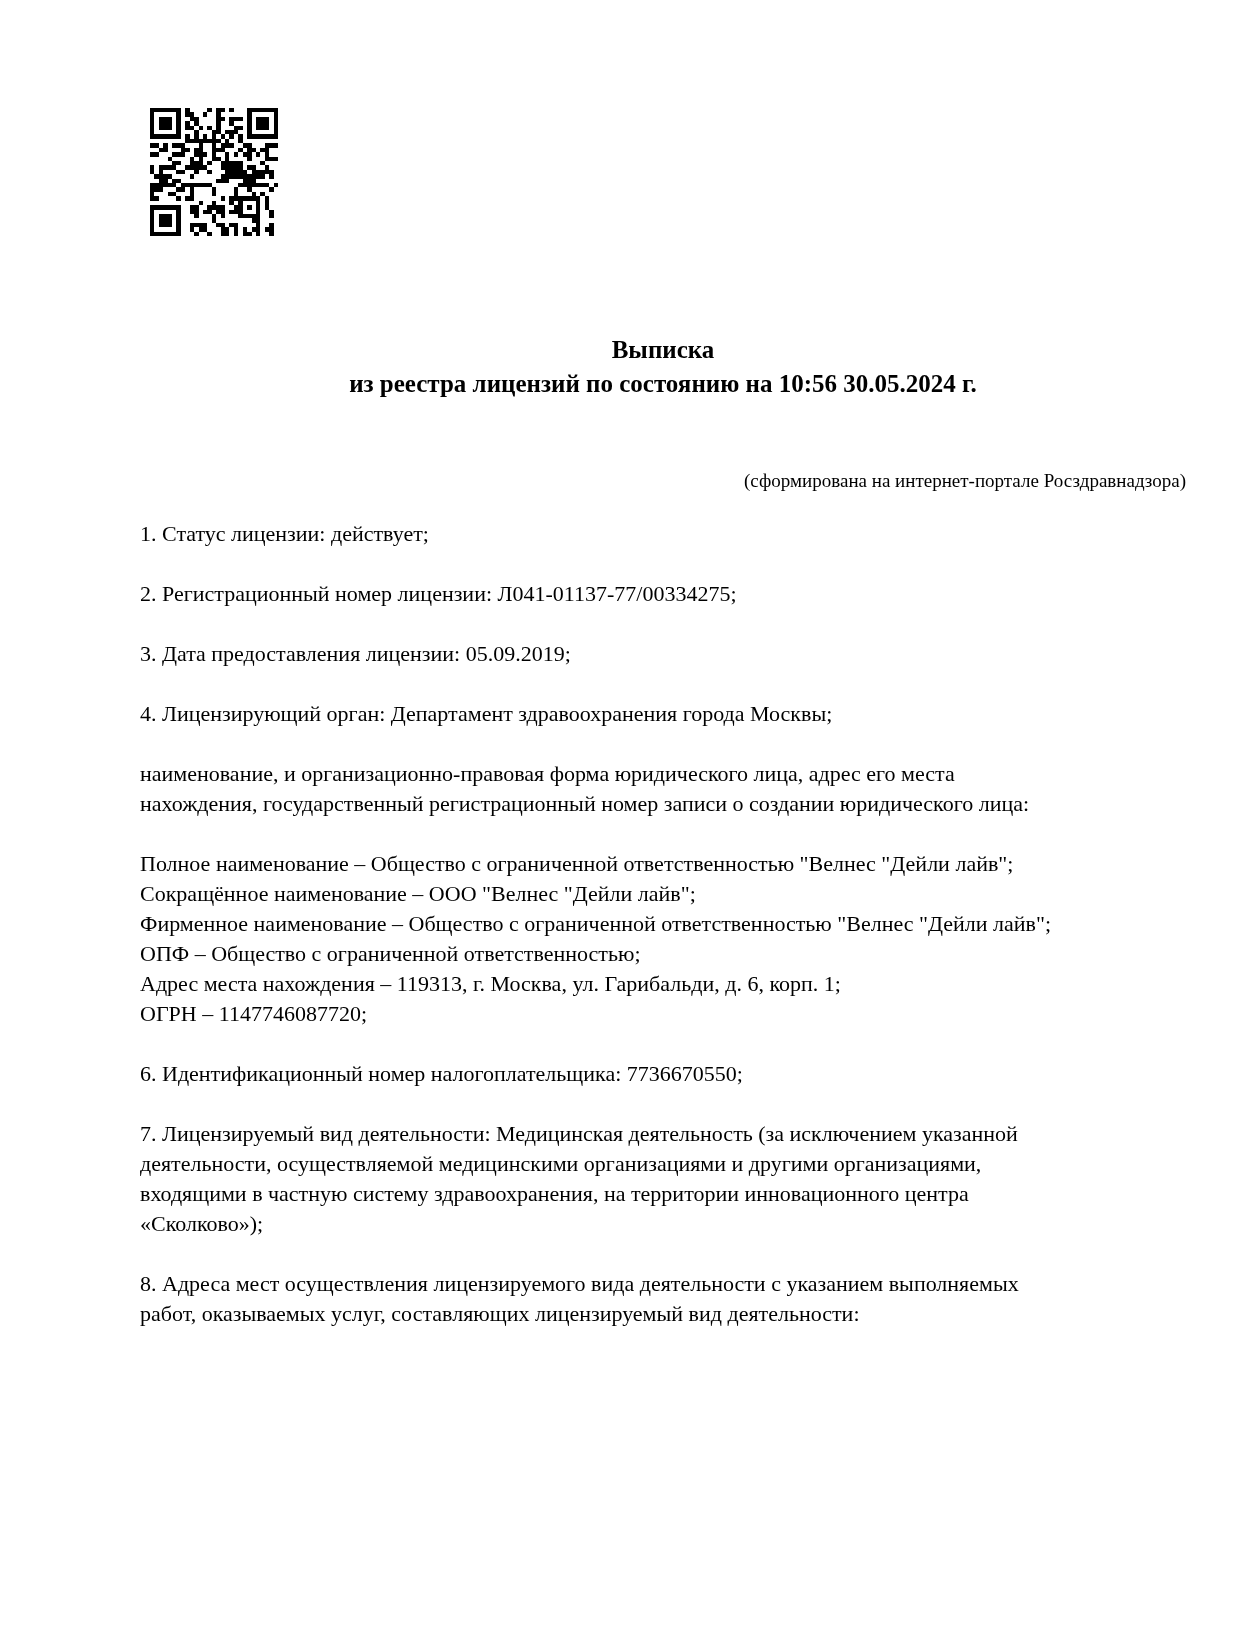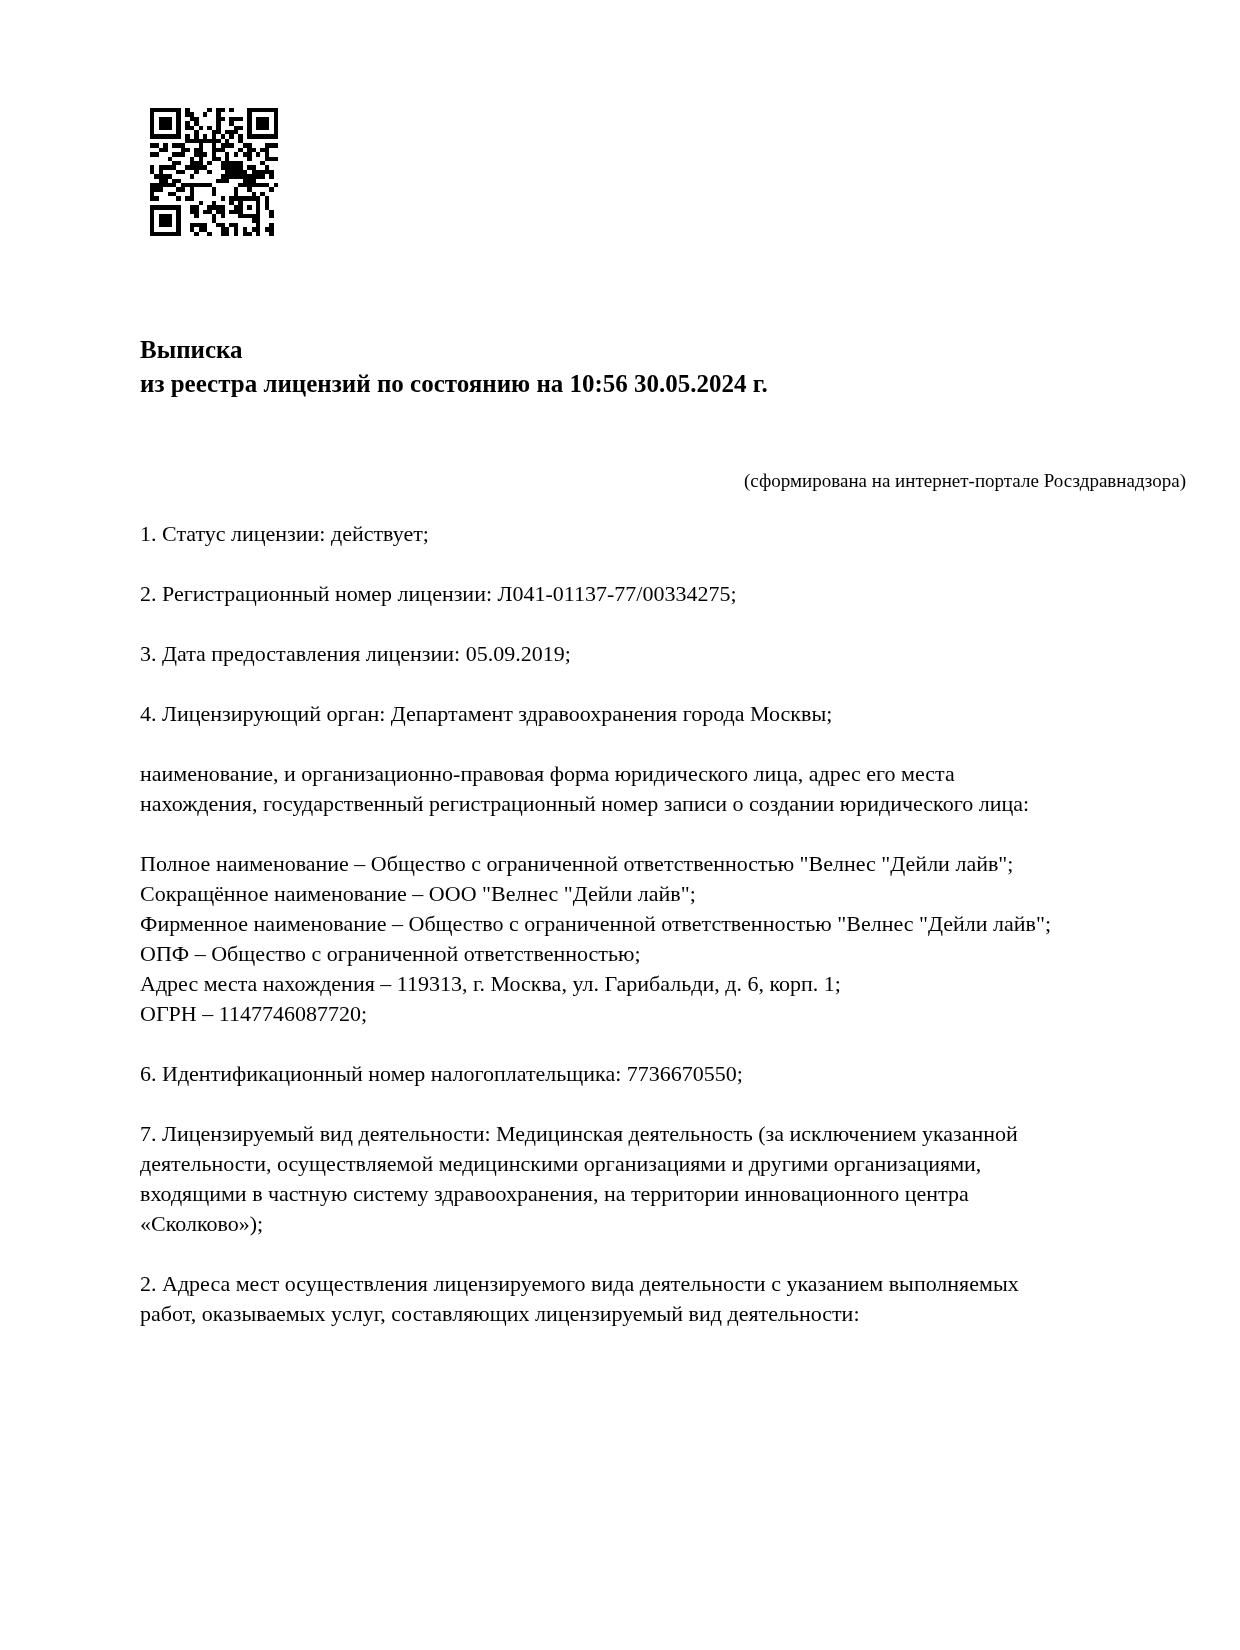--- a/index.html
+++ b/index.html
@@ -18,20 +18,21 @@
     top: 108px;
     width: 128px;
     height: 128px;
   }
   .qr svg { display: block; width: 128px; height: 128px; }
   .title-block {
     position: absolute;
     left: 140px;
     top: 333px;
     width: 1046px;
+    text-align: center;
     font-size: 25px;
     font-weight: bold;
     line-height: 34px;
   }
   .title-line { display: block; white-space: pre; }
   .subtitle {
     position: absolute;
     left: 140px;
     top: 429px;
     width: 1046px;
@@ -506,19 +507,19 @@
     </p>
 
     <p class="para">
       <span class="line">7. Лицензируемый вид деятельности: Медицинская деятельность (за исключением указанной</span>
       <span class="line">деятельности, осуществляемой медицинскими организациями и другими организациями,</span>
       <span class="line">входящими в частную систему здравоохранения, на территории инновационного центра</span>
       <span class="line">«Сколково»);</span>
     </p>
 
     <p class="para">
-      <span class="line">2. Адреса мест осуществления лицензируемого вида деятельности с указанием выполняемых</span>
+      <span class="line">8. Адреса мест осуществления лицензируемого вида деятельности с указанием выполняемых</span>
       <span class="line">работ, оказываемых услуг, составляющих лицензируемый вид деятельности:</span>
     </p>
 
 
   </div>
 </div>
 
 </body></html>

